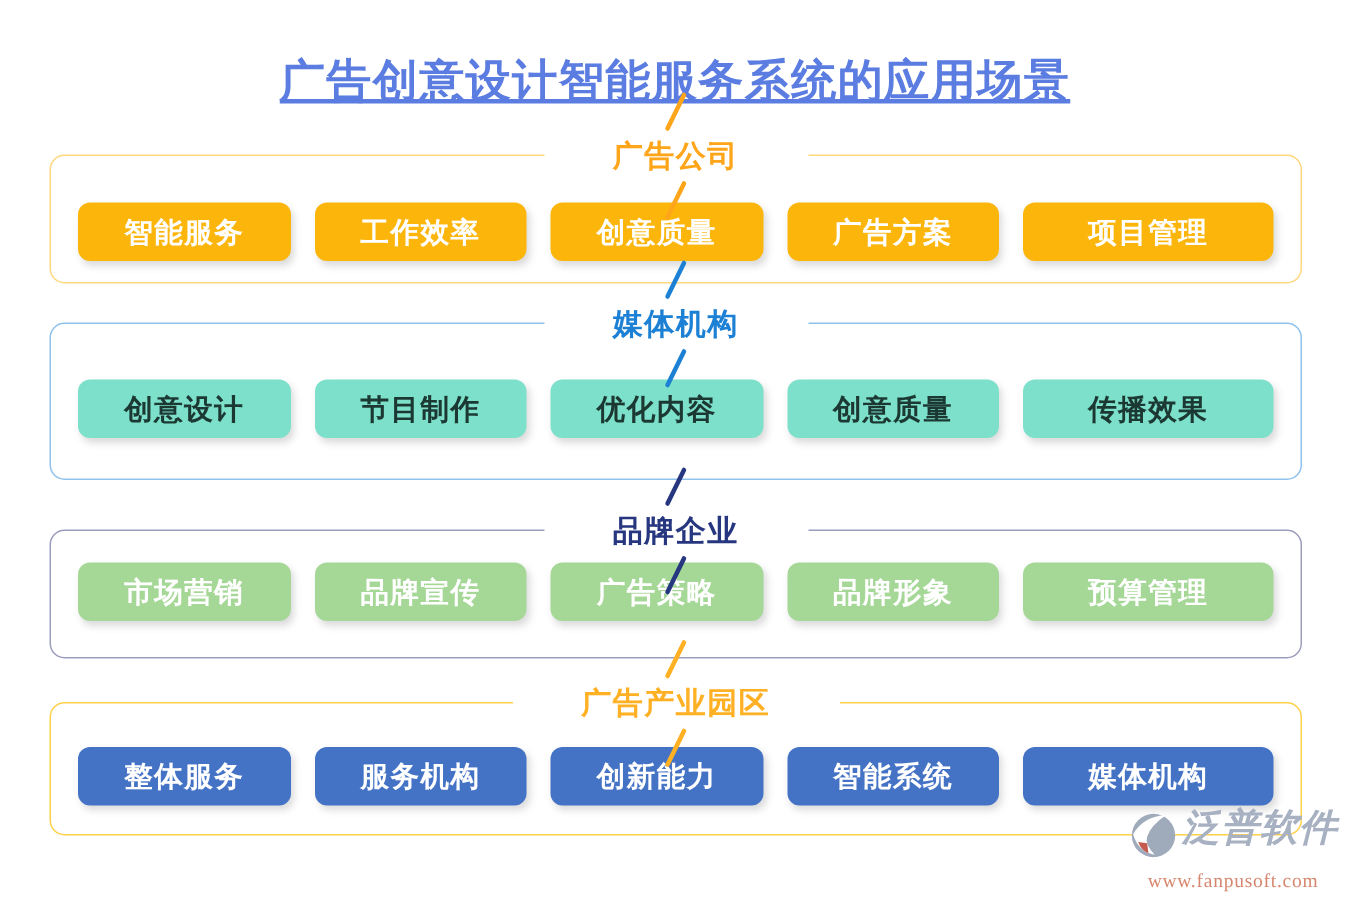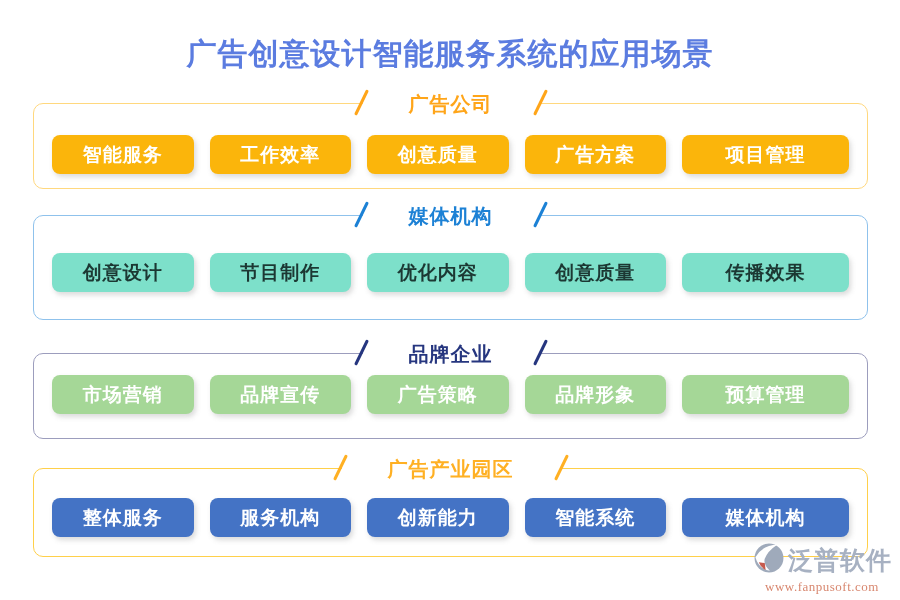--- a/index.html
+++ b/index.html
@@ -3,35 +3,35 @@
 <meta charset="utf-8">
 <style>
   html,body { margin:0; padding:0; background:#ffffff; }
   .canvas {
     position:relative; width:900px; height:600px; background:#ffffff;
     font-family:"Liberation Serif","DejaVu Serif",serif; overflow:hidden;
   }
   .page-title {
     position:absolute; top:34px; left:0; width:100%;
     text-align:center; font-size:30px; font-weight:bold;
-    letter-spacing:1px; color:#5B7CE0;
+    letter-spacing:1px; color:#5B7CE0;text-decoration:underline;
   }
   .group {
     position:absolute; left:33px; width:833px;
     border:1px solid var(--border); border-radius:10px;
     background:transparent;
   }
   #sec0 { top:103px; height:84px;  }
   #sec1 { top:215px; height:103px;font-family:Liberation Mono, monospace; }
   #sec2 { top:353px; height:84px;  }
   #sec3 { top:468px; height:87px;  }
 
   .group-header {
     position:absolute; left:50%; top:0; transform:translate(-50%,-50%);
-    display:flex; white-space:nowrap; z-index:2;
+    display:flex; align-items:center; white-space:nowrap; z-index:2;flex-direction:column;
   }
   .slash {
     width:3px; height:28px; background:var(--accent);
     transform:rotate(26deg); border-radius:2px;
   }
   .group-title {
     background:#ffffff; padding:2px 46px; font-size:20px; font-weight:bold;
     color:var(--accent); letter-spacing:1px;
   }
 
@@ -52,21 +52,21 @@
     font-size:19px; font-weight:bold; letter-spacing:1px;
     box-shadow:2px 3px 5px rgba(110,110,110,0.25);
     cursor:pointer;
   }
   .btn:last-child { flex:1.18; }
 
   .watermark {
     position:absolute; right:8px; bottom:4px;
     display:flex; flex-direction:column; align-items:center; z-index:3;
   }
-  .wm-top { display:flex; align-items:center; gap:2px; }
+  .wm-top { display:flex; align-items:flex-start; gap:2px;font-style:italic; }
   .wm-brand {
     font-size:25px; font-weight:bold; color:#A7B1C2; line-height:1;
     letter-spacing:1px;
   }
   .wm-url {
     font-size:13px; color:#D8876F; line-height:1.3; letter-spacing:0.5px;
   }
 </style>
 </head>
 <body>

